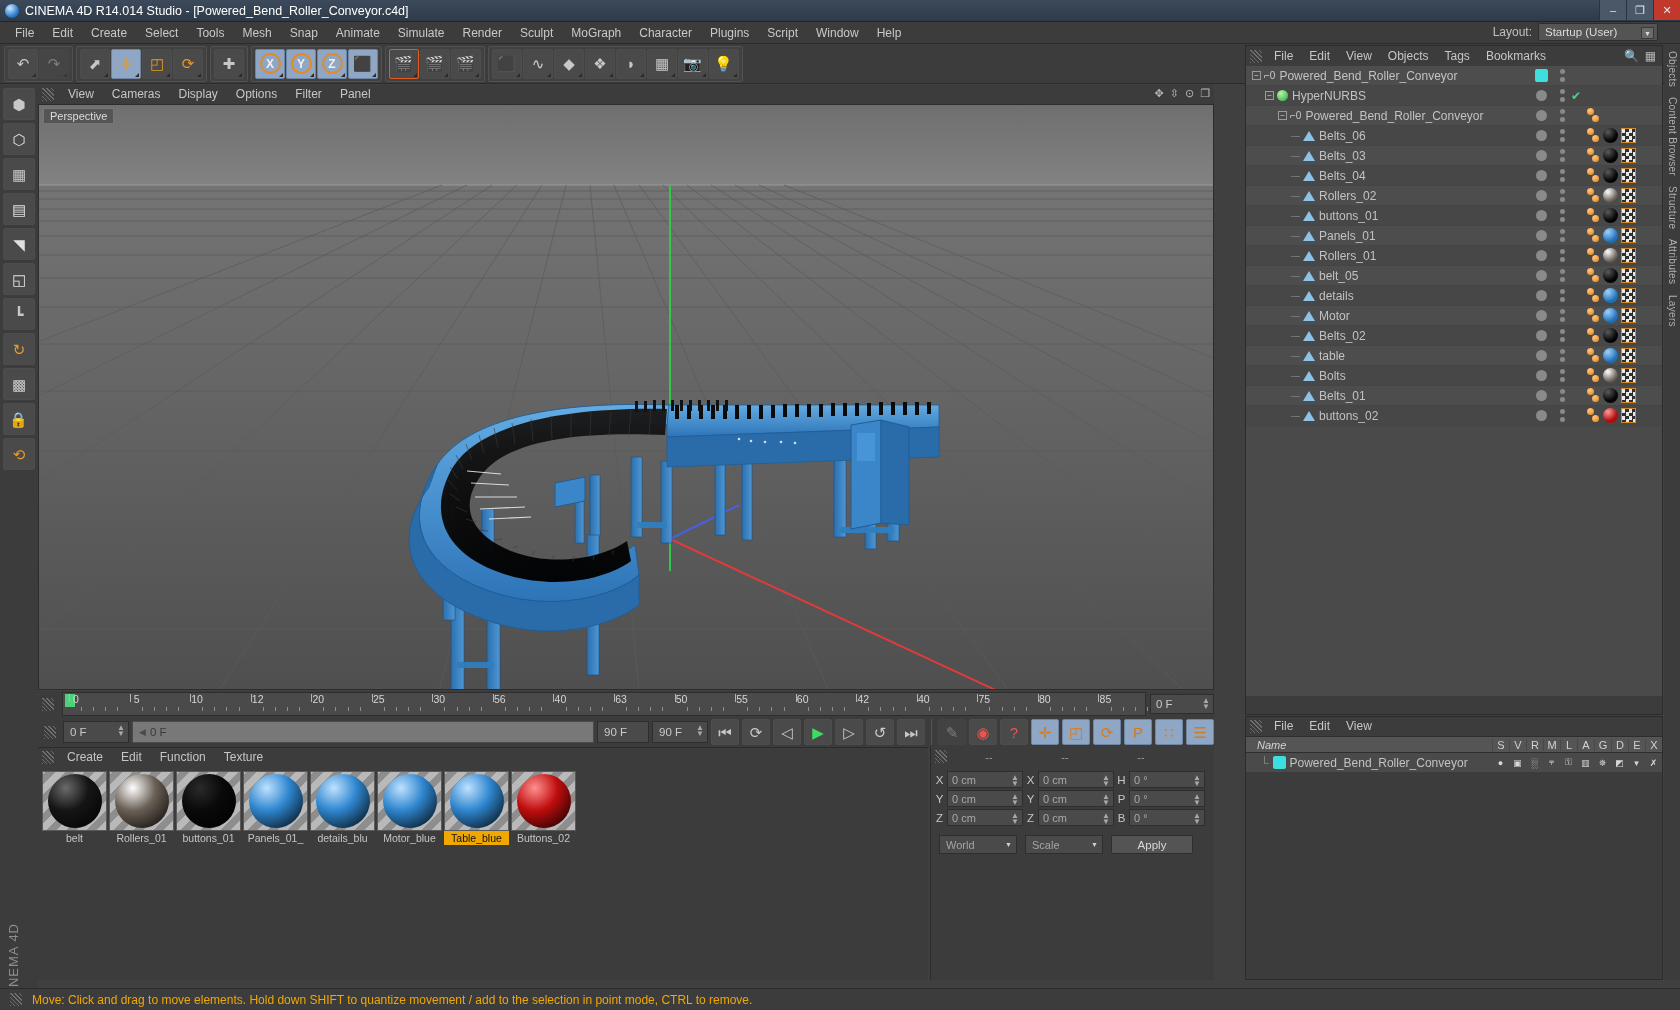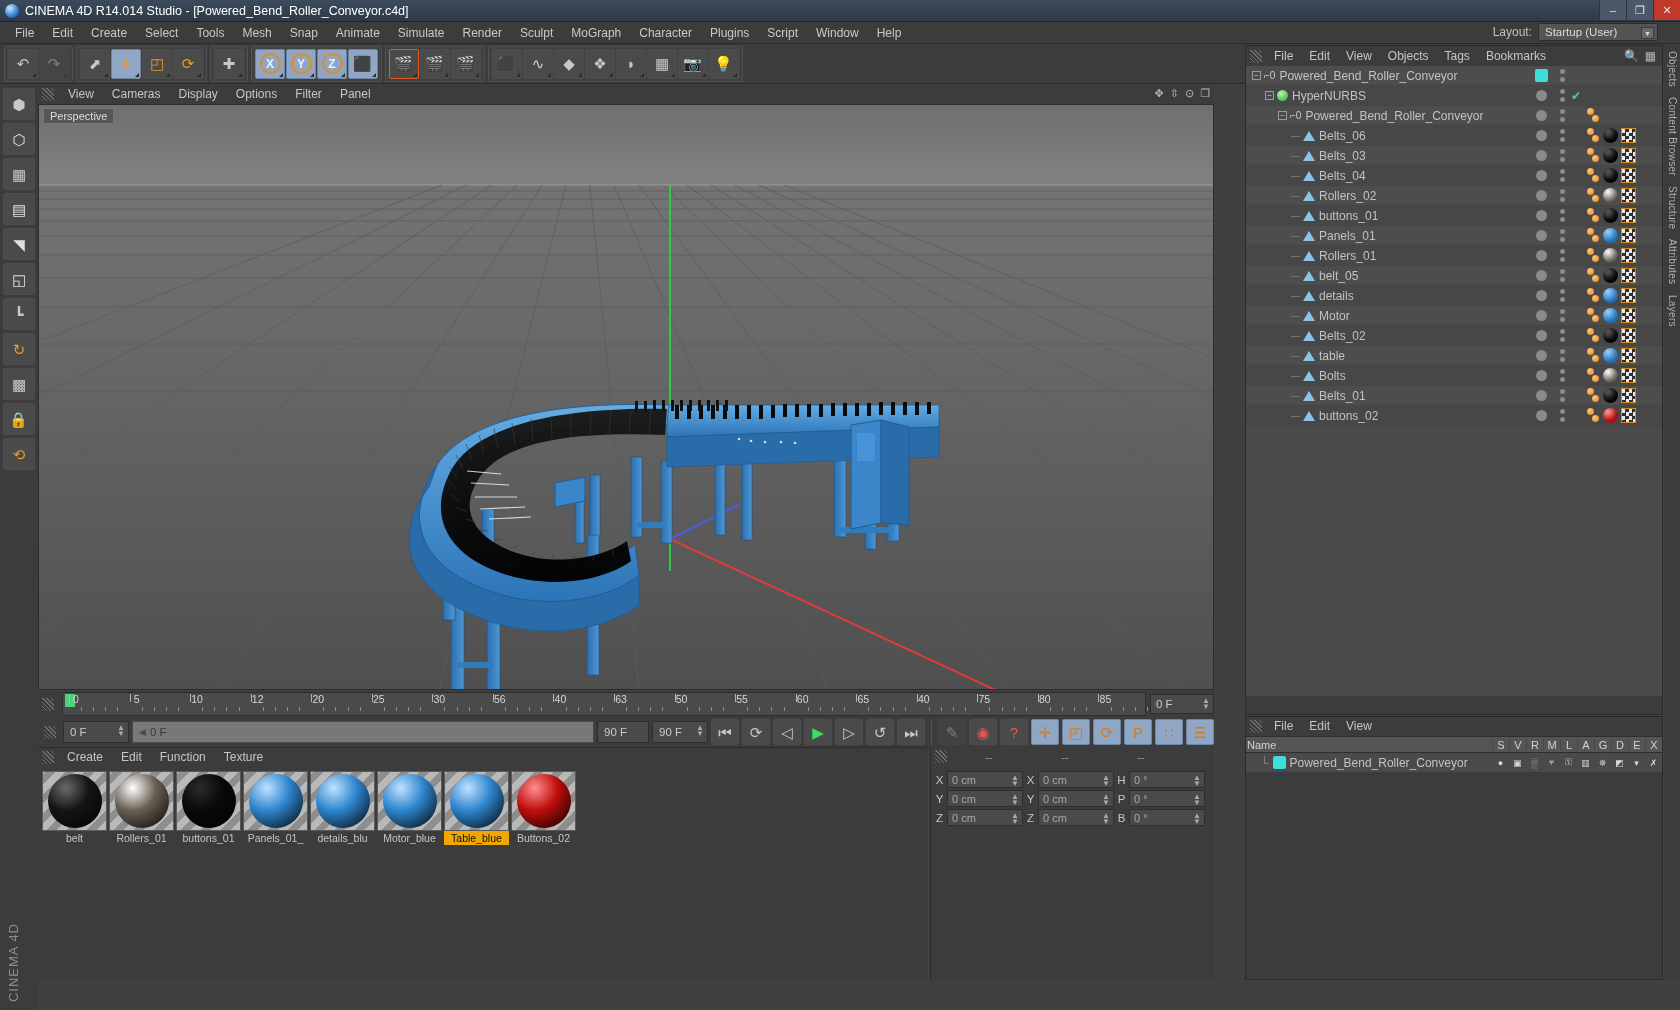--- a/index.html
+++ b/index.html
@@ -165,21 +165,21 @@
   .odot{ position:absolute; width:7px;height:7px;border-radius:50%;
      background:radial-gradient(circle at 35% 30%,#ffc87a,#e0821c);}
 
   
   .attrpane{ position:absolute; left:1245px; top:716px; width:418px; bottom:30px;
      background:#3c3c3c; border:1px solid #2b2b2b;}
   .attrmenu{ height:19px; display:flex;align-items:center;}
   .attrmenu .mi{ padding:0 8px; font-size:12px;color:#c6c6c6;line-height:19px;}
   .attrhead{ height:17px; background:#555; display:flex; align-items:center;
      border-top:1px solid #2e2e2e;border-bottom:1px solid #2e2e2e; font-size:11px; color:#d2d2d2;}
-  .attrhead .nm{ flex:1; padding-left:1px;}
+  .attrhead .nm{ flex:1; padding-left:11px;font-style:italic;}
   .attrhead .col{ width:17px; text-align:center; border-left:1px solid #484848;}
   .attrrow{ height:19px; display:flex; align-items:center; background:#4a4a4a;}
   .attrrow .nm{ flex:1; display:flex;align-items:center;gap:4px; padding-left:14px; font-size:12px; color:#c2c2c2;}
   .attrrow .col{ width:17px; display:flex;align-items:center;justify-content:center;
      font-size:9px; color:#d8d8d8;}
 
   
   .rtabs{ position:absolute; right:0; top:45px; width:16px; bottom:30px; background:#3c3c3c;
      display:flex;flex-direction:column; align-items:center; gap:10px; padding-top:6px;}
   .rtab{ writing-mode:vertical-rl; font-size:10px; color:#b0b0b0; letter-spacing:.3px;}
@@ -668,21 +668,21 @@
         <div class="tick min" style="left: 696.333px;"></div>
         <div class="tick min" style="left: 708.444px;"></div>
         <div class="tick min" style="left: 720.556px;"></div>
         <div class="tick maj" style="left: 732.667px;"></div>
         <div class="tlab" style="left: 739.667px;">60</div>
         <div class="tick min" style="left: 744.778px;"></div>
         <div class="tick min" style="left: 756.889px;"></div>
         <div class="tick min" style="left: 769px;"></div>
         <div class="tick min" style="left: 781.111px;"></div>
         <div class="tick maj" style="left: 793.222px;"></div>
-        <div class="tlab" style="left: 800.222px;">65</div>
+        <div class="tlab" style="left: 800.222px;">42</div>
         <div class="tick min" style="left: 805.333px;"></div>
         <div class="tick min" style="left: 817.444px;"></div>
         <div class="tick min" style="left: 829.556px;"></div>
         <div class="tick min" style="left: 841.667px;"></div>
         <div class="tick maj" style="left: 853.778px;"></div>
         <div class="tlab" style="left: 860.778px;">40</div>
         <div class="tick min" style="left: 865.889px;"></div>
         <div class="tick min" style="left: 878px;"></div>
         <div class="tick min" style="left: 890.111px;"></div>
         <div class="tick min" style="left: 902.222px;"></div>
@@ -896,20 +896,31 @@
             <span>0 cm</span>
             <span class="spin">▲<br>▼</span>
           </div>
           <div class="clab">B</div>
           <div class="cfield">
             <span>0 °</span>
             <span class="spin">▲<br>▼</span>
           </div>
         </div>
       </div>
+    <div class="coordfoot">
+      <div class="cdrop">
+        <span>World</span>
+        <span class="caret">▼</span>
+      </div>
+      <div class="cdrop">
+        <span>Scale</span>
+        <span class="caret">▼</span>
+      </div>
+      <div class="cbtn">Apply</div>
+    </div>
   </div>
 
   <div class="objpane">
     <div class="objmenu" id="objmenu">
       <div class="grip"></div>
       <div class="mi">File</div>
         <div class="mi">Edit</div>
         <div class="mi">View</div>
         <div class="mi">Objects</div>
         <div class="mi">Tags</div>
@@ -1361,14 +1372,18 @@
   </div>
 
   <div class="rtabs" id="rtabs">
       <div class="rtab">Objects</div>
       <div class="rtab">Content Browser</div>
       <div class="rtab">Structure</div>
       <div class="rtab">Attributes</div>
       <div class="rtab">Layers</div>
     </div>
 
+  <div class="statusbar">
+    <div class="grip"></div>
+    <div class="txt">Move: Click and drag to move elements. Hold down SHIFT to quantize movement / add to the selection in point mode, CTRL to remove.</div>
+  </div>
 
 </div>
 
 </body></html>

